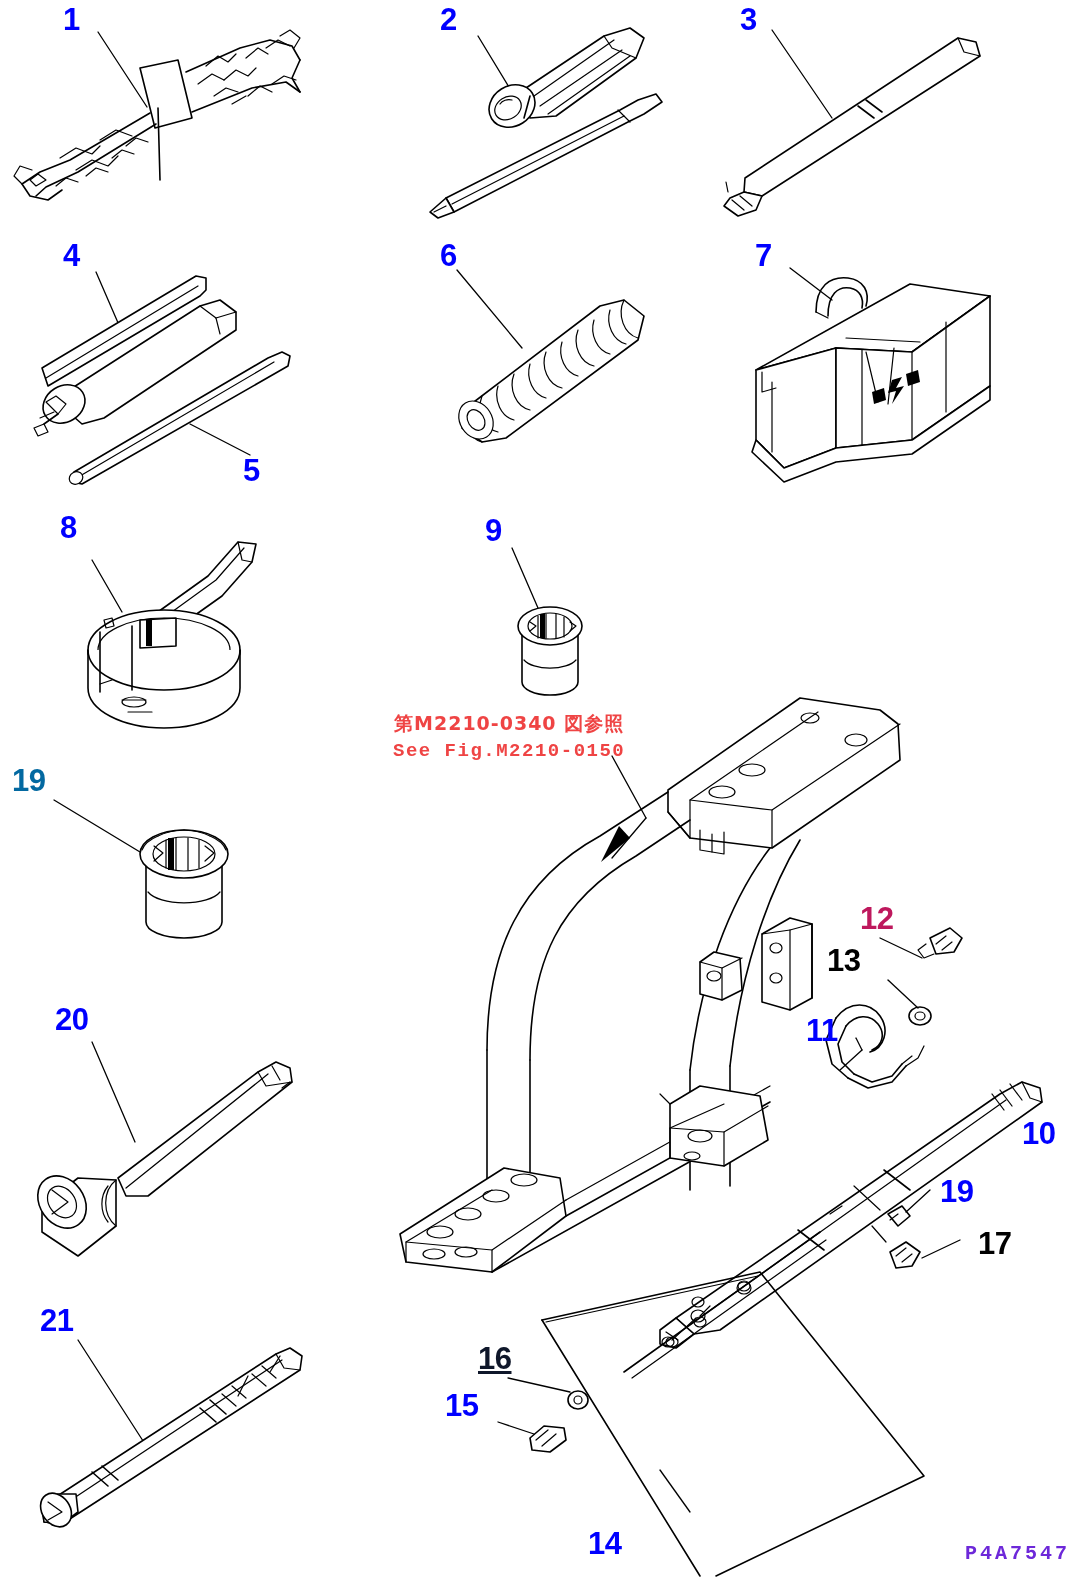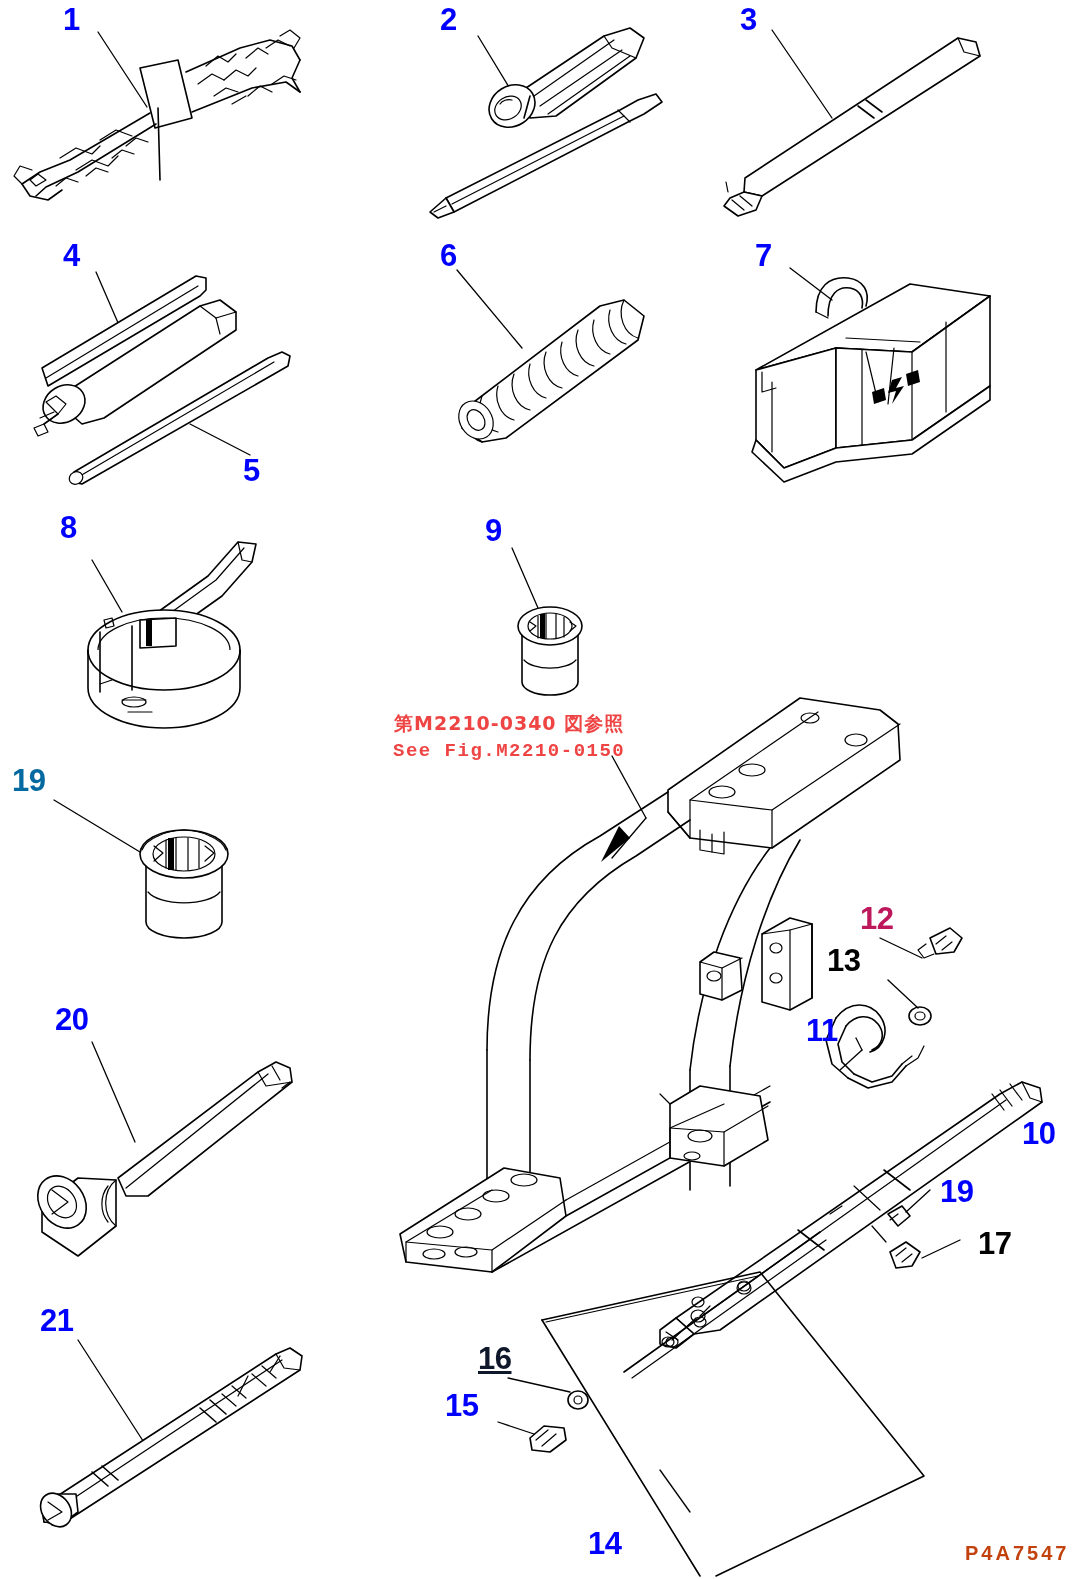--- a/index.html
+++ b/index.html
@@ -43,22 +43,22 @@
     white-space: pre;
     font-weight: bold;
     text-align: center;
   }
   .ref-note .jp {
     font-family: "DejaVu Sans", sans-serif;
     letter-spacing: 1px;
   }
   .drawing-no {
     position: absolute;
-    color: #c2410c;
-    font-family: Liberation Sans, sans-serif;
+    color: #6d28d9;
+    font-family: Liberation Mono, monospace;
     font-size: 20px;
     letter-spacing: 3px;
     font-weight: bold;
   }
   svg { display: block; }
 </style>
 </head>
 <body>
 
 <div id="page">

